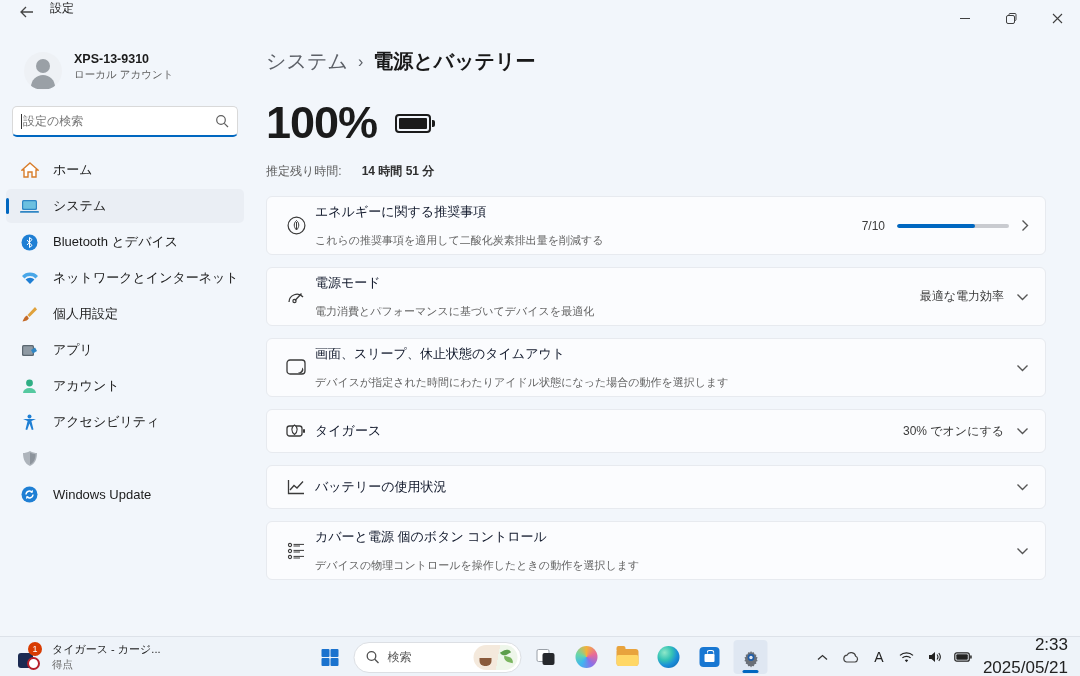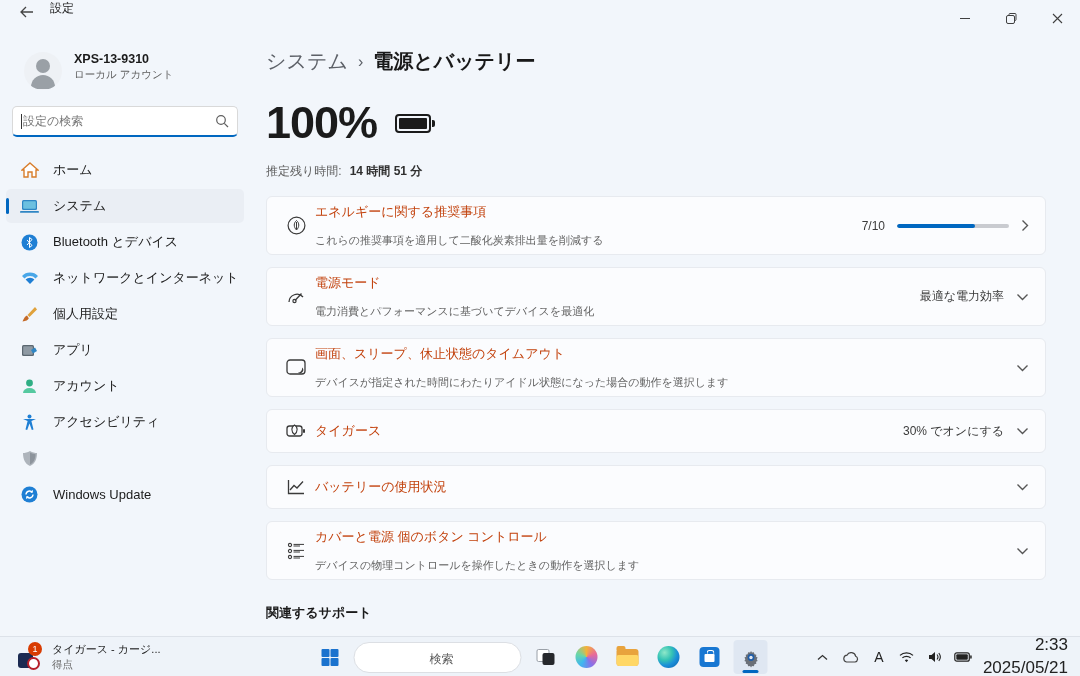--- a/index.html
+++ b/index.html
@@ -38,26 +38,26 @@
   .breadcrumb { display:flex; align-items:center; gap:10px; margin-top:12px; font-size:20px; }
   .crumb-root { color:#5d6168; }
   .crumb-sep { color:#5d6168; font-size:16px; margin-top:1px; }
   .crumb-current { font-weight:700; color:#191919; }
   .hero { display:flex; align-items:center; gap:18px; margin-top:22px; }
   .hero-pct { font-size:45px; font-weight:700; letter-spacing:-1px; }
   .battery-big { position:relative; width:36px; height:19px; border:2px solid #1b1b1b; border-radius:4px; }
   .battery-big .fillb { position:absolute; inset:2px; background:#1b1b1b; border-radius:1px; }
   .battery-big .nub { position:absolute; right:-6px; top:4px; width:3px; height:7px; background:#1b1b1b; border-radius:0 2px 2px 0; }
   .remaining { margin-top:14px; font-size:12px; color:#5f5f5f; }
-  .remaining b { color:#2f2f2f; font-weight:700; margin-left:8px; }
+  .remaining b { color:#2f2f2f; font-weight:700; margin-left:20px; }
   .cards { margin-top:16px; display:flex; flex-direction:column; gap:12px; }
   .card { display:flex; align-items:center; background:#fbfcfe; border:1px solid #e7eaef; border-radius:6px; min-height:44px; padding:6px 16px 6px 10px; }
   .cicon { width:38px; display:flex; align-items:center; justify-content:center; color:#3a3a3a; flex:none; }
   .ctext { flex:1; min-width:0; padding-right:12px; }
-  .ctitle { font-size:13px; color:#c2410c; }
+  .ctitle { font-size:13px; color:#0f172a; }
   .csub { font-size:11px; color:#636363; margin-top:12px; }
   .cright { display:flex; align-items:center; gap:12px; flex:none; }
   .cvalue { font-size:12px; color:#3b3b3b; }
   .progress { width:112px; height:4px; border-radius:2px; background:#c9cbd0; overflow:hidden; }
   .progress .fill { height:100%; background:#0067c0; border-radius:2px; }
   .chev { color:#565656; display:flex; align-items:center; }
   .section-title { font-size:13px; font-weight:700; margin:24px 0 10px 0; }
   
   .taskbar { position:absolute; left:0; right:0; bottom:0; height:40px; background:#eef3f9; border-top:1px solid #dde2e9; }
   .tb-widget { position:absolute; left:10px; top:3px; height:34px; display:flex; align-items:center; gap:8px; padding:0 8px; border-radius:4px; }
@@ -66,21 +66,21 @@
   .logo-b { position:absolute; left:9px; bottom:0; width:13px; height:13px; border-radius:50%; background:#fff; border:2px solid #b61f29; }
   .widget-badge { position:absolute; top:-2px; left:10px; min-width:14px; height:14px; border-radius:7px; background:#d83b01; color:#fff; font-size:9px; display:flex; align-items:center; justify-content:center; padding:0 3px; }
   .widget-line1 { font-size:11px; color:#1b1b1b; }
   .widget-line2 { font-size:10.5px; color:#6a6a6a; margin-top:1px; }
   .tb-center { position:absolute; left:50%; transform:translateX(-50%); top:3px; height:34px; display:flex; align-items:center; gap:7px; }
   .tb-btn { width:34px; height:34px; border-radius:4px; display:flex; align-items:center; justify-content:center; position:relative; }
   .tb-btn.active { background:#dfe7f2; }
   .tb-btn.active::after { content:""; position:absolute; bottom:1px; left:50%; transform:translateX(-50%); width:16px; height:3px; border-radius:2px; background:#0067c0; }
   .start-grid { width:17px; height:17px; display:grid; grid-template-columns:8px 8px; grid-template-rows:8px 8px; gap:1px; }
   .start-grid span { background:#1a72ce; border-radius:1px; }
-  .tb-search { height:31px; width:168px; background:#fff; border:1px solid #dcdfe4; border-radius:16px; display:flex; align-items:center; padding:0 3px 0 11px; gap:8px;flex-direction:column; }
+  .tb-search { height:31px; width:168px; background:#fff; border:1px solid #dcdfe4; border-radius:16px; display:flex; align-items:center; padding:0 3px 0 11px; gap:8px; }
   .tb-search-text { font-size:12px; color:#5a5a5a; flex:1; }
   .tb-search-img { width:44px; height:25px; border-radius:13px; background:linear-gradient(100deg,#f4e9dc 55%,#eef6ea 55%); position:relative; overflow:hidden; }
   .leafart1,.leafart2 { position:absolute; background:#5d9e4c; border-radius:0 10px 0 10px; }
   .leafart1 { width:10px; height:5px; right:7px; top:5px; transform:rotate(-30deg); }
   .leafart2 { width:10px; height:5px; right:4px; top:12px; transform:rotate(15deg); background:#7ab55f; }
   .cupart { position:absolute; left:6px; bottom:4px; width:12px; height:8px; background:#8a5a3b; border-radius:0 0 5px 5px; }
   .taskview-ic { position:relative; width:18px; height:16px; }
   .taskview-ic .tva { position:absolute; left:0; top:0; width:13px; height:13px; background:#fff; border:1px solid #9aa0a8; border-radius:2px; }
   .taskview-ic .tvb { position:absolute; right:0; bottom:0; width:12px; height:12px; background:#26282c; border-radius:2px; }
   .copilot-ic { width:22px; height:22px; border-radius:50%; background:conic-gradient(#f3b23a,#e86a9a,#8a6fe8,#3fb6f0,#69d6a8,#f3b23a); }
@@ -386,21 +386,20 @@
       <div class="cright">
         <span class="chev">
             <svg width="13" height="8" viewBox="0 0 13 8">
               <path d="M1.5 1.5 L6.5 6.5 L11.5 1.5" stroke="#565656" stroke-width="1.4" fill="none"></path>
             </svg>
           </span>
       </div>
     </div>
   </div>
 
-  <div class="section-title">関連するサポート</div>
 
 
 </div>
 
 <div class="taskbar">
   <div class="tb-widget">
     <div class="widget-logos">
       <span class="logo-a"></span>
         <span class="logo-b"></span>
       <span class="widget-badge">1</span>

